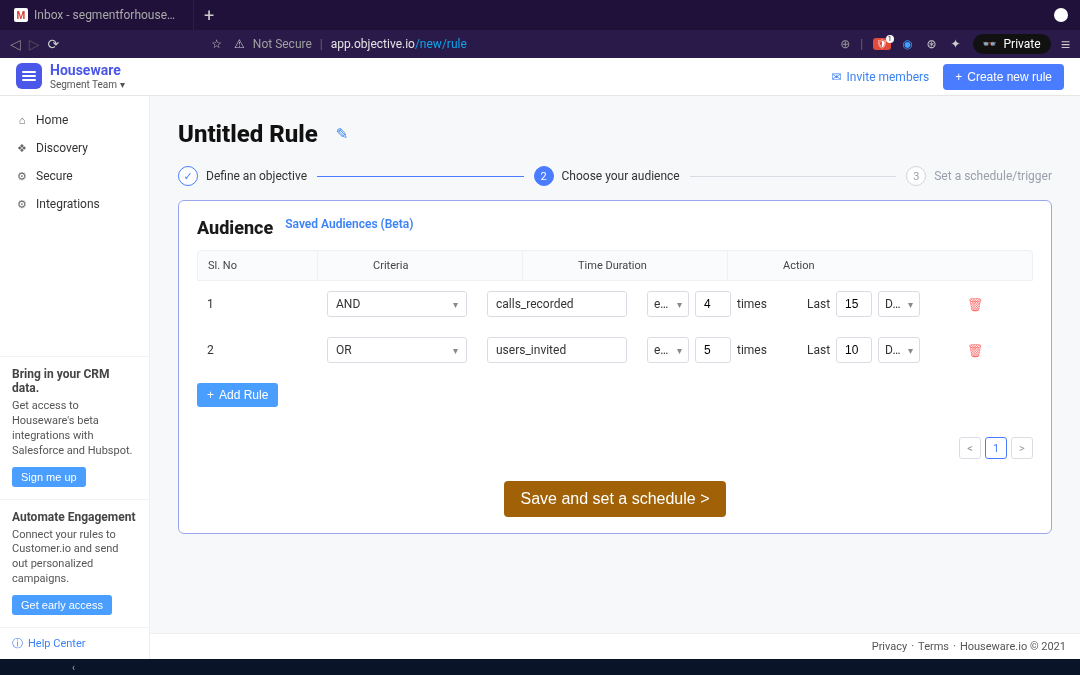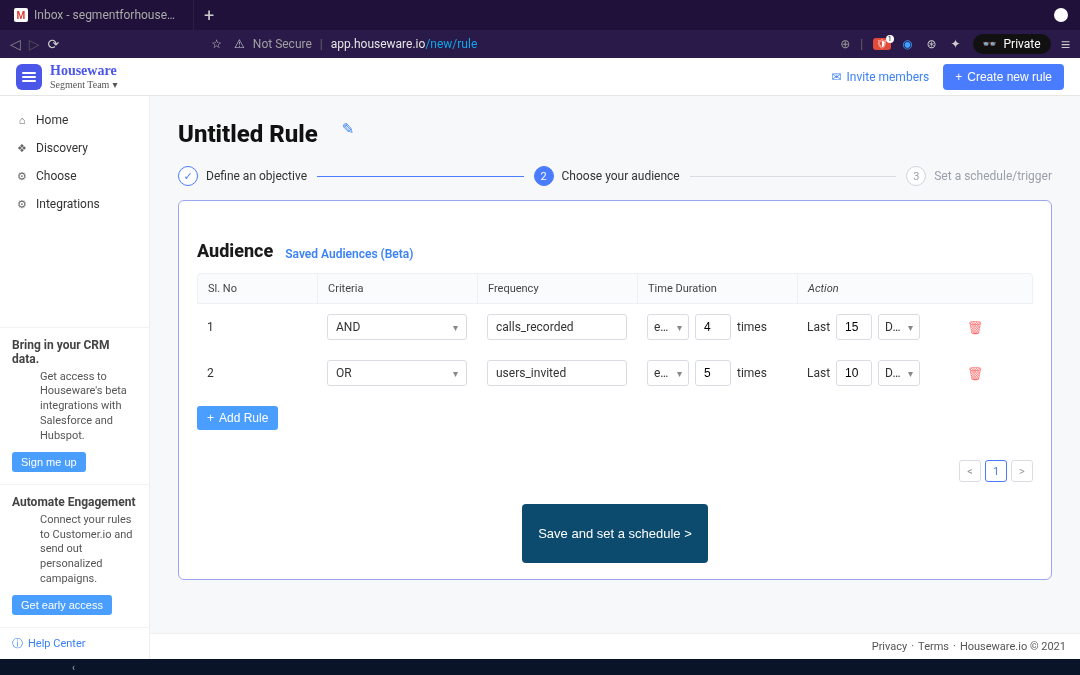--- a/index.html
+++ b/index.html
@@ -25,94 +25,94 @@
   .url { color:#e4e4e4; }
   .url .path { color:#0ea5e9; }
   .addr-icons { display:flex; align-items:center; gap:10px; }
   .shield-badge { background:#e24b3a; color:#fff; font-size:9px; padding:1px 3px; border-radius:3px; position:relative; }
   .private-pill { background:#111; color:#fff; border-radius:14px; padding:3px 10px; display:flex; align-items:center; gap:6px; font-size:12px; }
   .ext-icon { width:14px; height:14px; display:flex; align-items:center; justify-content:center; }
   .menu-dots { font-size:16px; }
 
   
   .app-header { height:38px; border-bottom:1px solid #e6e6e6; display:flex; align-items:center; padding:0 16px; background:#fff; }
-  .brand { display:flex; align-items:flex-end; gap:8px;font-family:Liberation Serif, serif; }
+  .brand { display:flex; align-items:flex-start; gap:8px; }
   .brand-logo { width:26px; height:26px; border-radius:6px; background:#4a57e8; display:flex; flex-direction:column; align-items:center; justify-content:center; gap:2px; }
   .brand-logo .bar { width:14px; height:2px; background:#fff; border-radius:1px; }
   .brand-text { display:flex; flex-direction:column; line-height:1.1; }
   .brand-name { font-weight:700; color:#4a57e8; font-size:14px; }
   .brand-team { font-size:10px; color:#555; display:flex; align-items:center; gap:3px; }
   .header-actions { margin-left:auto; display:flex; align-items:center; gap:14px; }
   .invite { color:#3b82f6; font-size:12px; display:flex; align-items:center; gap:5px; }
   .btn-primary { background:#4a7cff; color:#fff; border:none; border-radius:4px; padding:6px 12px; font-size:12px; display:flex; align-items:center; gap:5px; cursor:pointer; }
 
   
   .app-body { flex:1; display:flex; overflow:hidden; }
   .sidebar { width:150px; border-right:1px solid #eee; background:#fff; display:flex; flex-direction:column; }
   .nav { padding:10px 0; flex:0 0 auto; }
   .nav-item { display:flex; align-items:center; gap:8px; padding:7px 16px; font-size:12px; color:#333; cursor:pointer; }
   .nav-item .nicon { width:12px; height:12px; display:flex; align-items:center; justify-content:center; color:#666; font-size:11px; }
   .sidebar-spacer { flex:1; }
   .promo { padding:10px 12px 12px; font-size:11px; color:#444; border-top:1px solid #f2f2f2; }
   .promo h4 { font-size:12px; font-weight:700; margin-bottom:4px; }
-  .promo p { line-height:1.35; color:#555;margin-left:28px; }
+  .promo p { line-height:1.35; color:#555; }
   .btn-small { margin-top:8px; background:#4a9eff; color:#fff; border:none; border-radius:3px; padding:4px 9px; font-size:11px; cursor:pointer; }
   .help-center { padding:8px 12px; font-size:11px; color:#3b82f6; display:flex; align-items:center; gap:5px; border-top:1px solid #f2f2f2; }
 
   .main { flex:1; background:#f7f8fa; display:flex; flex-direction:column; overflow:auto; }
   .page { padding:24px 28px; flex:1; }
-  .title-row { display:flex; align-items:flex-start; gap:24px; margin-bottom:18px; }
+  .title-row { display:flex; align-items:center; gap:18px; margin-bottom:18px; }
   .title { font-size:24px; font-weight:800; color:#111; }
   .edit-icon { color:#3b82f6; font-size:15px; }
 
   
   .stepper { display:flex; align-items:center; gap:10px; margin-bottom:14px; }
   .step { display:flex; align-items:center; gap:8px; }
   .step-circle { width:20px; height:20px; border-radius:50%; border:1.5px solid #4a7cff; display:flex; align-items:center; justify-content:center; font-size:11px; color:#4a7cff; background:#fff; }
   .step.done .step-circle { color:#4a7cff; border-color:#4a7cff; }
   .step.active .step-circle { background:#4a7cff; color:#fff; }
   .step.pending .step-circle { border-color:#d0d4da; color:#9aa0aa; }
   .step-label { font-size:12px; color:#333; }
   .step.pending .step-label { color:#9aa0aa; }
   .step-line { height:1px; background:#4a7cff; flex:1; }
   .step-line.muted { background:#d9dde3; }
 
   
   .card { background:#fff; border:1px solid #9ba6ee; border-radius:6px; padding:16px 18px; }
-  .card-head { display:flex; align-items:flex-end; gap:12px;margin-top:23px; }
+  .card-head { display:flex; align-items:flex-start; gap:12px; }
   .card-title { font-size:18px; font-weight:800; }
   .saved { color:#3b82f6; font-size:12px; font-weight:600; }
   .card-sub { font-size:11px; color:#666; margin-top:4px; }
   .card-sub .objective { color:#3b82f6; font-weight:600; }
 
   
   .tbl { margin-top:12px; }
-  .thead { display:grid; grid-template-columns: 120px 160px 160px 160px 160px 70px; background:#fafbfc; border:1px solid #eef0f3; border-radius:4px 4px 0 0; }
+  .thead { display:grid; grid-template-columns: 120px 160px 160px 160px 160px 70px; background:#fafbfc; border:1px solid #eef0f3; border-radius:4px 4px 0 0;gap:45px; }
   .th { font-size:11px; color:#444; padding:8px 10px; border-right:1px solid #eef0f3; }
-  .th:last-child { border-right:none;font-style:italic; }
+  .th:last-child { border-right:none; }
   .row { display:grid; grid-template-columns: 120px 160px 160px 160px 160px 70px; align-items:center; padding:6px 0; }
   .cell { padding:4px 10px; font-size:12px; color:#333; }
   .sel { display:flex; align-items:center; justify-content:space-between; border:1px solid #d9dde3; border-radius:3px; padding:4px 8px; font-size:12px; background:#fff; color:#333; height:26px; }
   .sel.sm { width:42px; padding:4px 6px; }
   .sel .chev { color:#888; font-size:10px; }
   .sel .trunc { white-space:nowrap; overflow:hidden; text-overflow:ellipsis; flex:1; }
   .inp { border:1px solid #d9dde3; border-radius:3px; padding:4px 8px; font-size:12px; height:26px; width:36px; }
   .freq-cell { display:flex; align-items:center; gap:6px; }
   .time-cell { display:flex; align-items:center; gap:6px; }
   .times-label, .last-label { font-size:12px; color:#333; }
   .trash { color:#ff6b6b; font-size:13px; cursor:pointer; }
 
   .add-rule { margin-top:10px; background:#4a9eff; color:#fff; border:none; border-radius:3px; padding:5px 10px; font-size:12px; display:inline-flex; align-items:center; gap:5px; cursor:pointer; }
 
   .pager { display:flex; justify-content:flex-end; gap:4px; margin-top:30px; }
   .pg-btn { width:22px; height:22px; border:1px solid #d9dde3; border-radius:3px; display:flex; align-items:center; justify-content:center; font-size:11px; color:#999; background:#fff; }
   .pg-btn.active { border-color:#4a7cff; color:#4a7cff; }
 
   .save-row { display:flex; justify-content:center; margin-top:22px; }
-  .save-btn { background:#0c4a6e; color:#fff; border:none; border-radius:4px; padding:22px 16px; font-size:13px; cursor:pointer; }
+  .save-btn { background:#a16207; color:#fff; border:none; border-radius:4px; padding:9px 16px; font-size:16px; cursor:pointer; }
 
   
   .app-footer { border-top:1px solid #eee; padding:6px 14px; font-size:11px; color:#555; display:flex; justify-content:flex-end; gap:4px; background:#fff; }
 
   
   .taskbar { height:16px; background:#0a1428; display:flex; align-items:center; padding-left:72px; }
   .taskbar-arrow { color:#aab; font-size:10px; }
 </style>
 </head>
 <body>
@@ -134,21 +134,21 @@
     <div class="nav-arrows">
       <span>◁</span>
       <span style="color:#555;">▷</span>
       <span style="color:#ccc;">⟳</span>
     </div>
     <span style="margin-left:140px;">☆</span>
     <div class="url-area">
       <span>⚠</span>
       <span class="notsecure">Not Secure</span>
       <span style="color:#666;">|</span>
-      <span class="url"><span>app.houseware.io</span><span class="path">/new/rule</span></span>
+      <span class="url"><span>app.objective.io</span><span class="path">/new/rule</span></span>
     </div>
     <div class="addr-icons">
       <span style="color:#999;">⊕</span>
       <span style="color:#666;">|</span>
       <span class="shield-badge">🛡<span style="position:absolute;top:-3px;right:-3px;background:#fff;color:#000;font-size:7px;border-radius:6px;padding:0 2px;">1</span></span>
       <span class="ext-icon" style="color:#3ba0ff;">◉</span>
       <span class="ext-icon" style="color:#ccc;">⊛</span>
       <span class="ext-icon" style="color:#ccc;">✦</span>
       <div class="private-pill">
         <span>👓</span>
@@ -191,21 +191,21 @@
         <div class="nav-item">
           <span class="nicon">⌂</span>
           <span>Home</span>
         </div>
         <div class="nav-item">
           <span class="nicon">❖</span>
           <span>Discovery</span>
         </div>
         <div class="nav-item">
           <span class="nicon">⚙</span>
-          <span>Choose</span>
+          <span>Secure</span>
         </div>
         <div class="nav-item">
           <span class="nicon">⚙</span>
           <span>Integrations</span>
         </div>
       </div>
       <div class="sidebar-spacer"></div>
       <div class="promo">
         <h4>Bring in your CRM data.</h4>
         <p>Get access to Houseware's beta integrations with Salesforce and Hubspot.</p>
@@ -249,21 +249,20 @@
         <div class="card">
           <div class="card-head">
             <span class="card-title">Audience</span>
             <span class="saved">Saved Audiences (Beta)</span>
           </div>
 
           <div class="tbl">
             <div class="thead">
               <div class="th">Sl. No</div>
               <div class="th">Criteria</div>
-              <div class="th">Frequency</div>
               <div class="th">Time Duration</div>
               <div class="th">Action</div>
             </div>
 
             <div class="row">
               <div class="cell">1</div>
               <div class="cell">
                 <div class="sel">
                   <span class="trunc">AND</span>
                   <span class="chev">▾</span>

